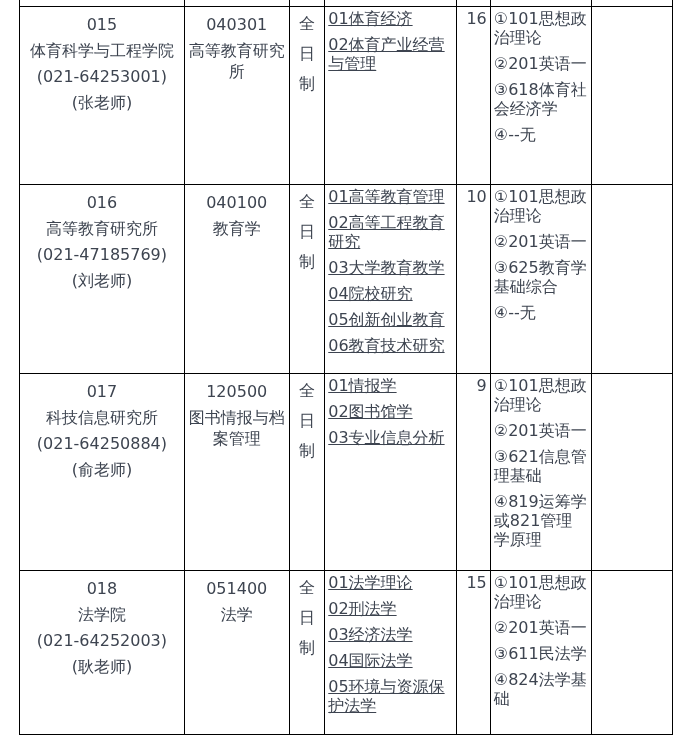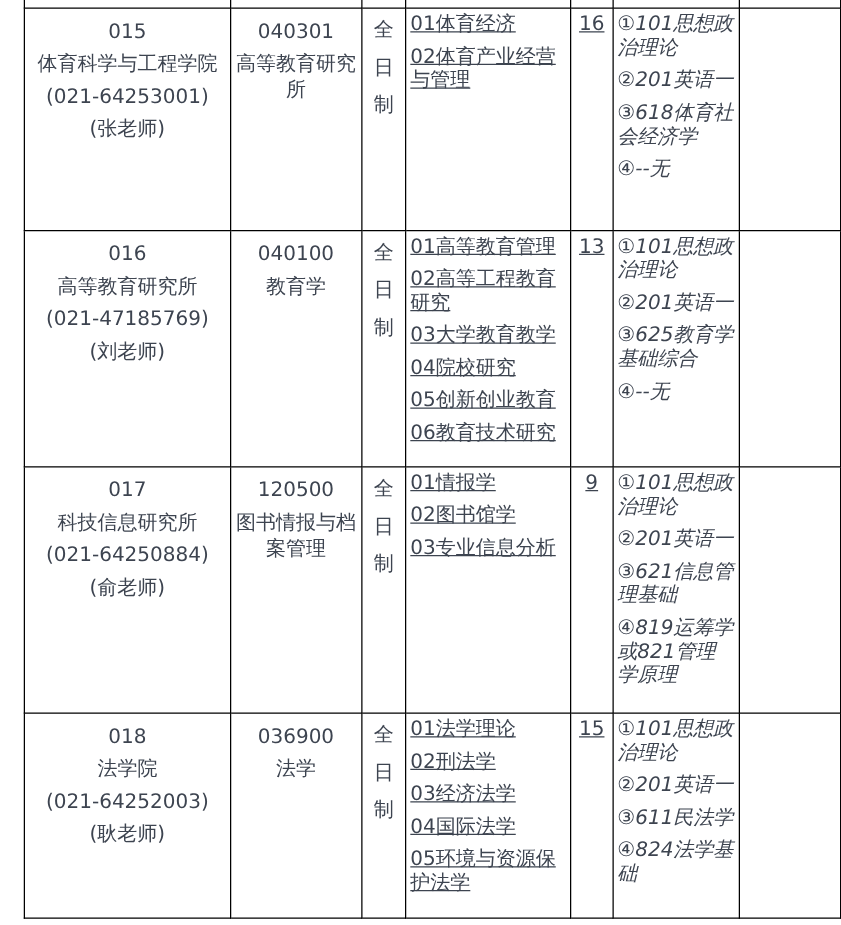--- a/index.html
+++ b/index.html
@@ -61,27 +61,25 @@
   }
   td.dirs{
     padding:3px 4px;
     text-decoration:underline;
   }
   td.dirs p{
     margin:0 0 7px;
     line-height:19px;
   }
   td.count{
-    text-align:center;
+    text-align:right;
     padding-top:4px;
-    text-decoration:underline;
   }
   td.subjects{
     padding:3px 2px 3px 3px;
-    font-style:italic;
   }
   td.subjects p{
     margin:0 0 7px;
     line-height:19px;
   }
   td.remark{
     background:var(--bg);
   }
 </style>
 </head>
@@ -153,21 +151,21 @@
             <p>全日制</p>
           </td>
       <td class="dirs">
             <p>01高等教育管理</p>
             <p>02高等工程教育研究</p>
             <p>03大学教育教学</p>
             <p>04院校研究</p>
             <p>05创新创业教育</p>
             <p>06教育技术研究</p>
           </td>
-      <td class="count">13</td>
+      <td class="count">10</td>
       <td class="subjects">
             <p>①101思想政治理论</p>
             <p>②201英语一</p>
             <p>③625教育学基础综合</p>
             <p>④--无</p>
           </td>
       <td class="remark"></td>
     </tr>
 
     <tr style="height:197px">
@@ -200,21 +198,21 @@
     </tr>
 
     <tr style="height:164px">
       <td class="dept">
             <p>018</p>
             <p>法学院</p>
             <p>(021-64252003)</p>
             <p>(耿老师)</p>
           </td>
       <td class="major">
-            <p>036900</p>
+            <p>051400</p>
             <p>法学</p>
           </td>
       <td class="mode">
             <p>全日制</p>
           </td>
       <td class="dirs">
             <p>01法学理论</p>
             <p>02刑法学</p>
             <p>03经济法学</p>
             <p>04国际法学</p>

